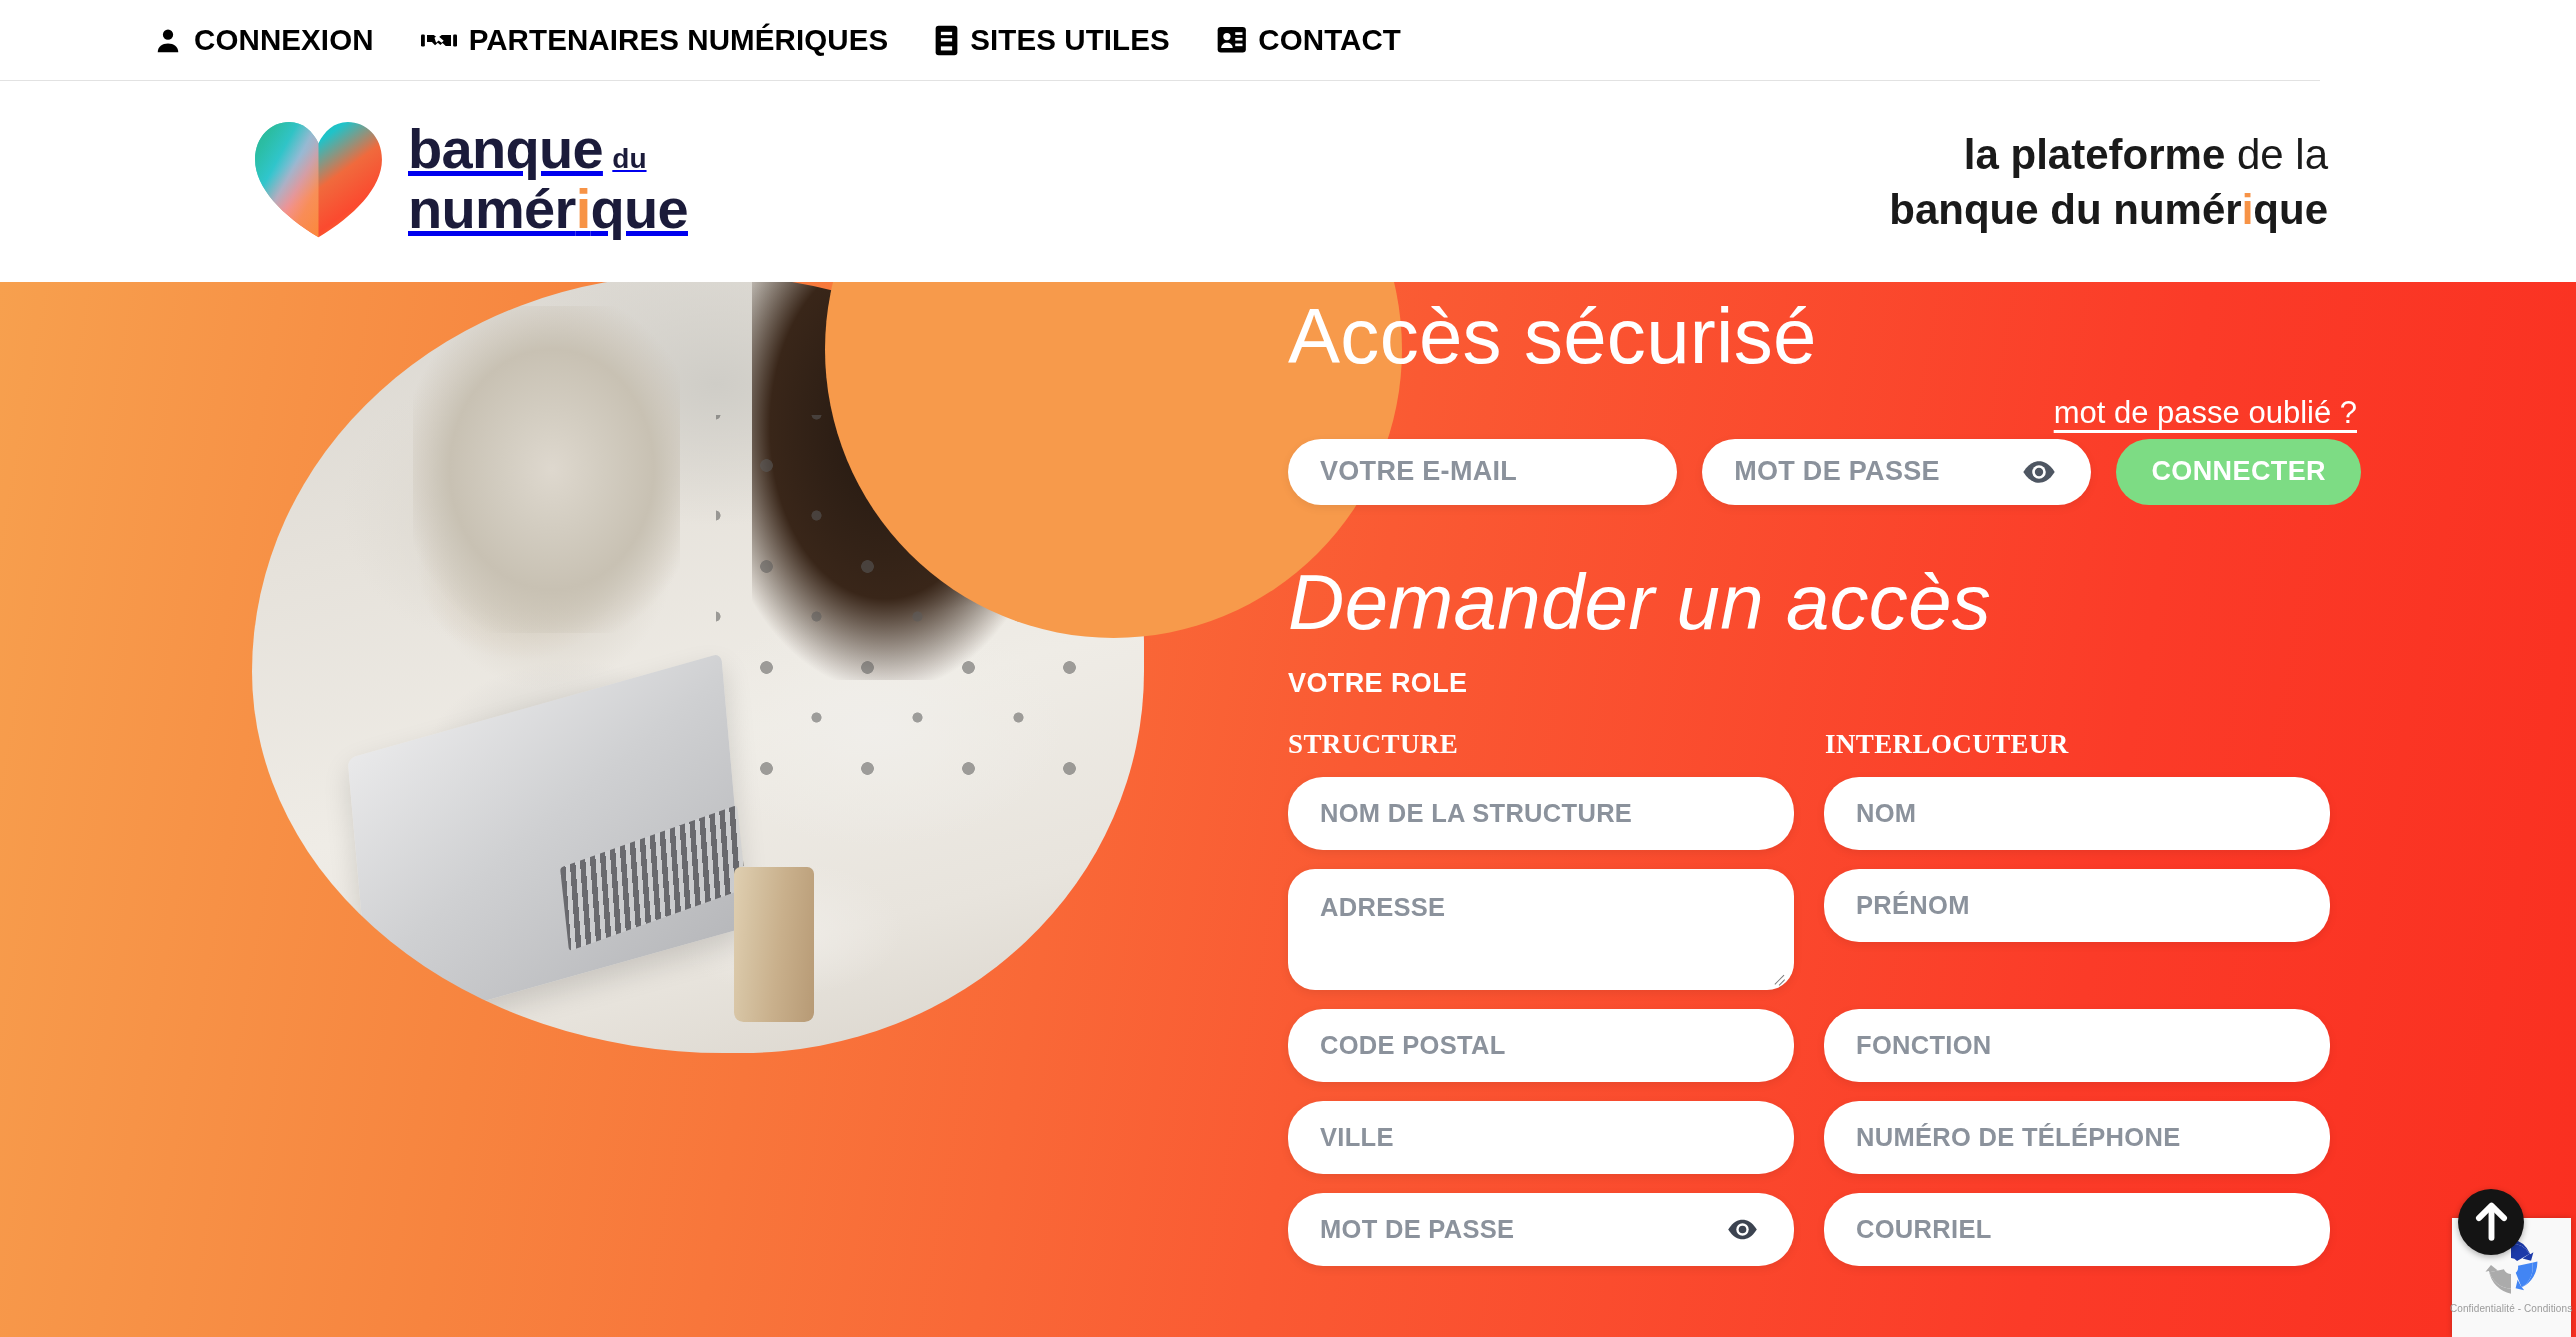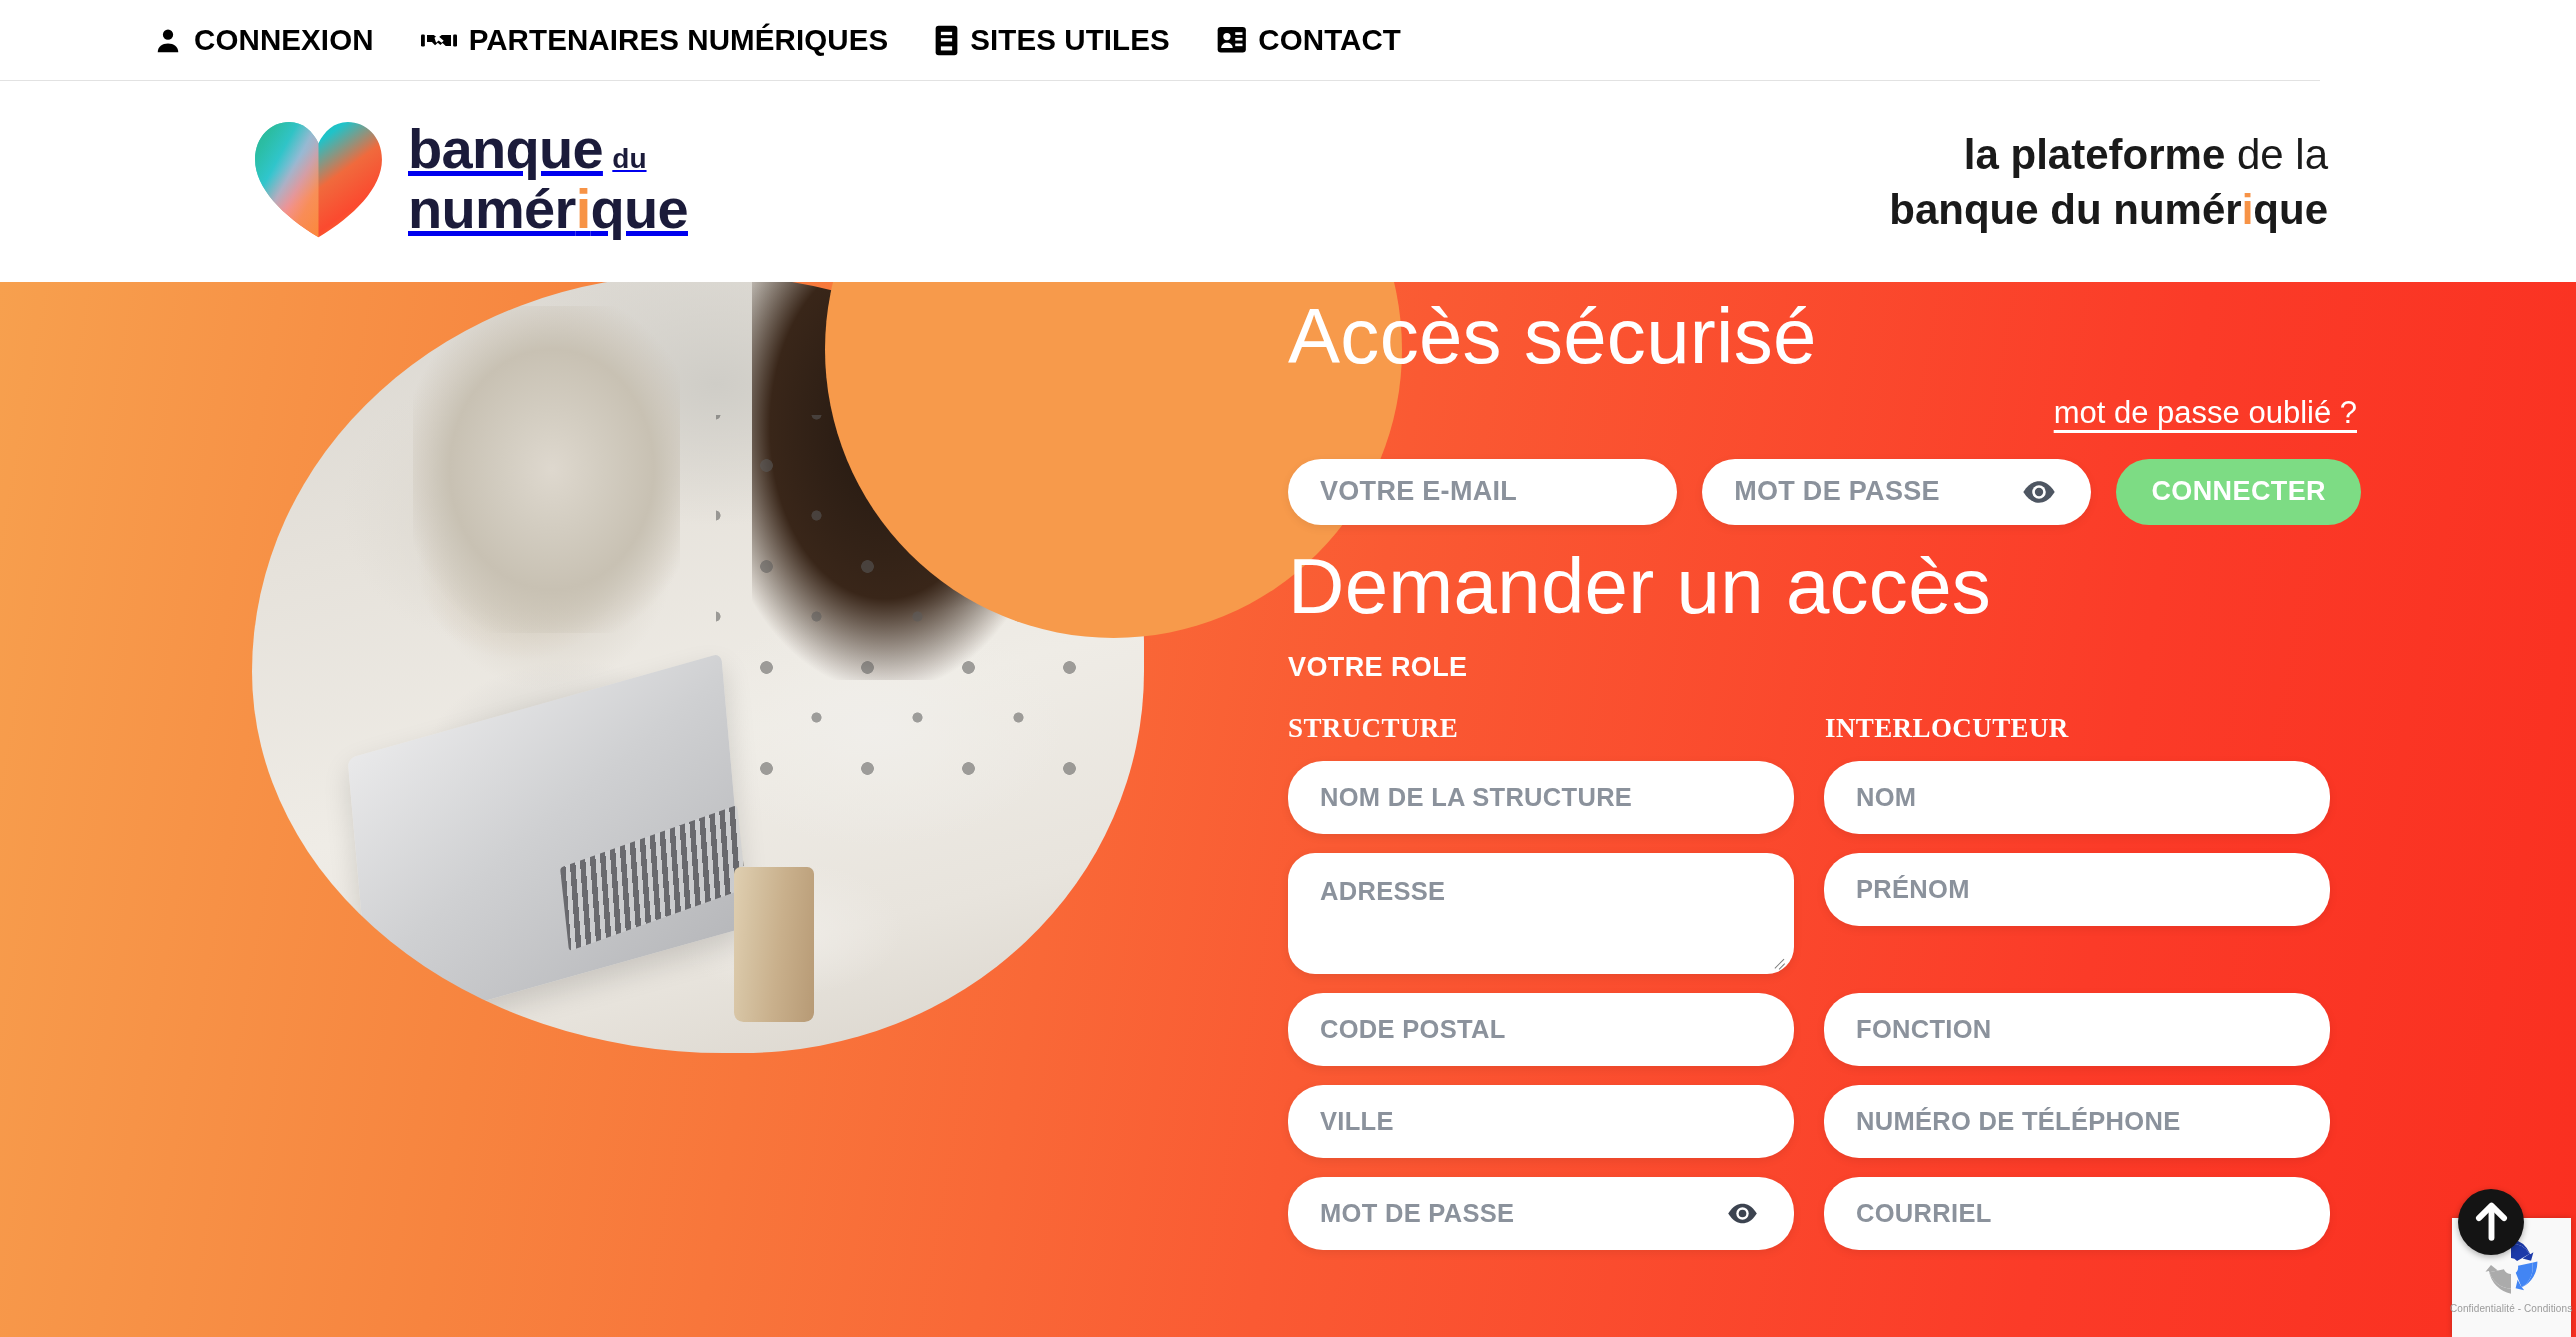--- a/index.html
+++ b/index.html
@@ -212,21 +212,21 @@
   }
 
   h1.sec-title {
     font-size: 78px;
     font-weight: 300;
     color: #ffffff;
     letter-spacing: 0.3px;
     line-height: 1;
   }
   .title-acces { margin-top: 14.8px; }
-  .title-demander { margin-top: 22px; }
+  .title-demander { margin-top: 58px; font-style: italic; }
 
   .forgot-row {
     display: flex;
     justify-content: flex-end;
     margin-top: 20px;
     padding-right: 4px;
   }
   .forgot-link {
     color: #ffffff;
     font-size: 31px;
@@ -234,21 +234,21 @@
     text-decoration: underline;
     text-underline-offset: 6.7px;
     cursor: pointer;
     white-space: nowrap;
   }
 
   .login-row {
     display: flex;
     align-items: center;
     gap: 25.5px;
-    margin-top: 28px;
+    margin-top: 8px;
   }
 
   .field {
     position: relative;
     background: #ffffff;
     border-radius: 40px;
     height: 66px;
     display: flex;
     align-items: center;
     padding: 0 32px;

